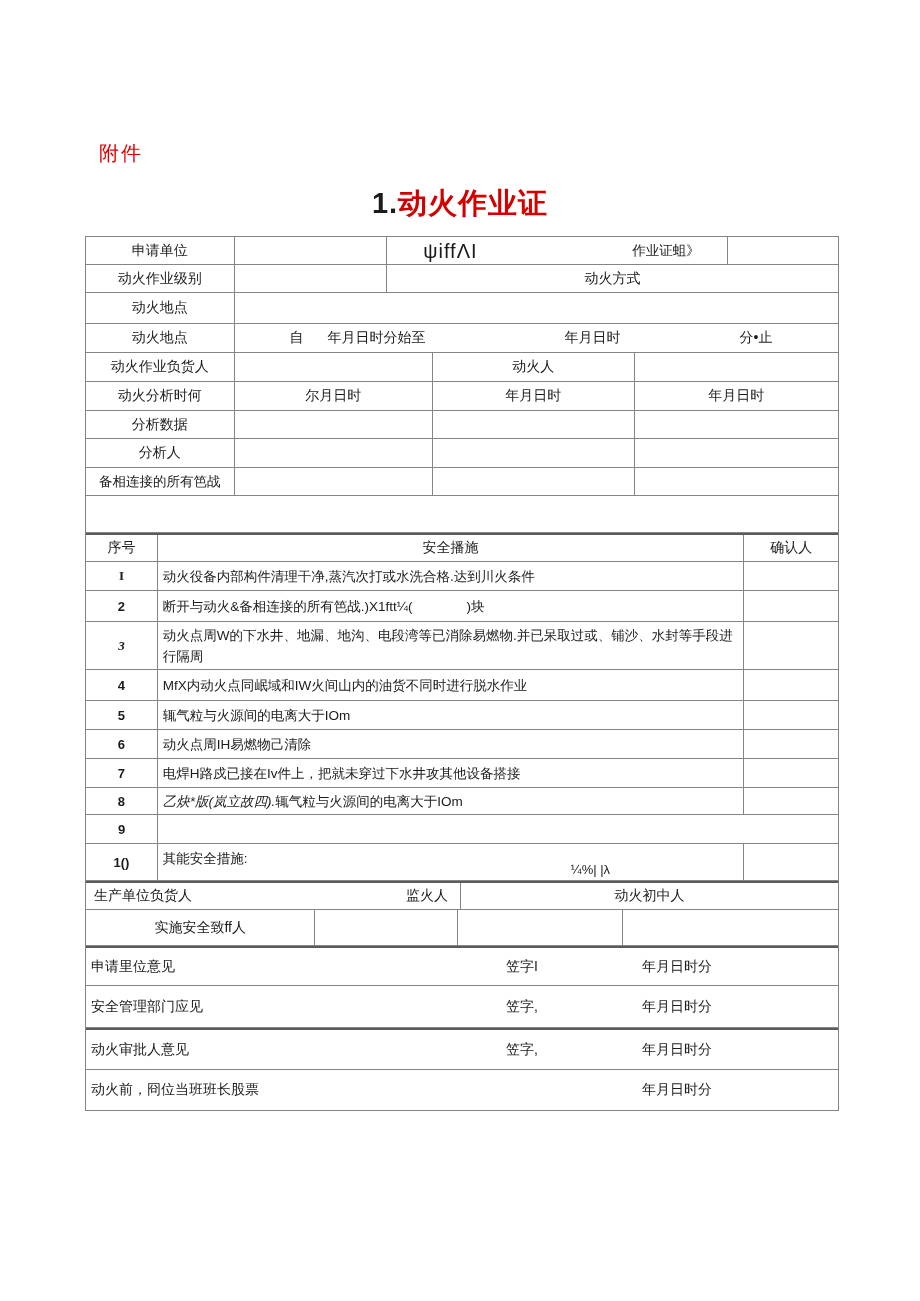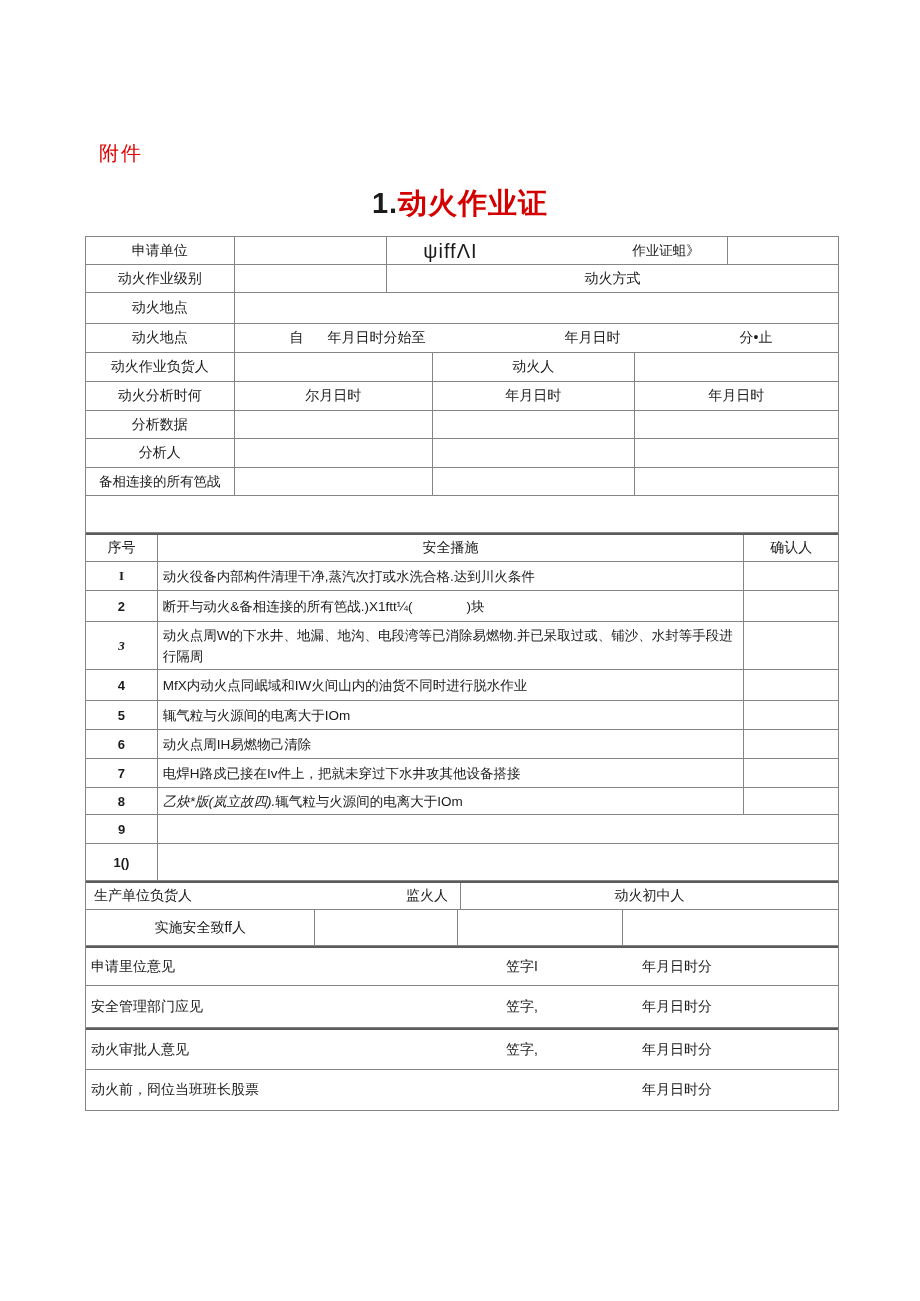--- a/index.html
+++ b/index.html
@@ -168,20 +168,24 @@
       <div class="cell noR" style="width:94px"></div>
     </div>
 
     <div class="row" style="height:29px">
       <div class="cell num" style="width:72px">9</div>
       <div class="cell noR" style="width:94px"></div>
     </div>
 
     <div class="row" style="height:37px">
       <div class="cell num" style="width:72px">1()</div>
+      <div class="cell measure topalign" style="width:588px">
+        <span>其能安全措施:</span>
+        <span class="extra-txt">¼%| |λ</span>
+      </div>
       <div class="cell noR" style="width:94px"></div>
     </div>
 
     <div class="row bt2" style="height:29px">
       <div class="cell" style="width:376px;justify-content:space-between;padding:0 12px 0 8px">
         <span>生产单位负货人</span>
         <span>监火人</span>
       </div>
       <div class="cell noR" style="width:378px">动火初中人</div>
     </div>

